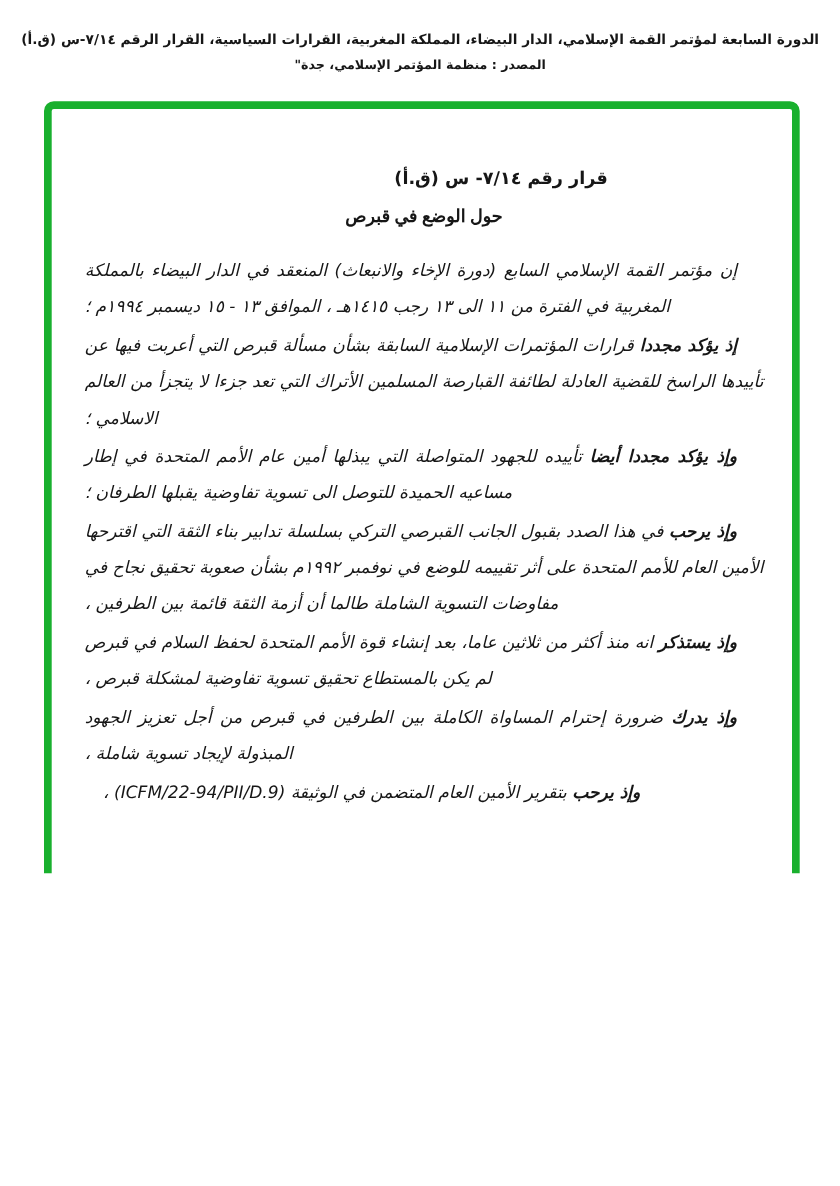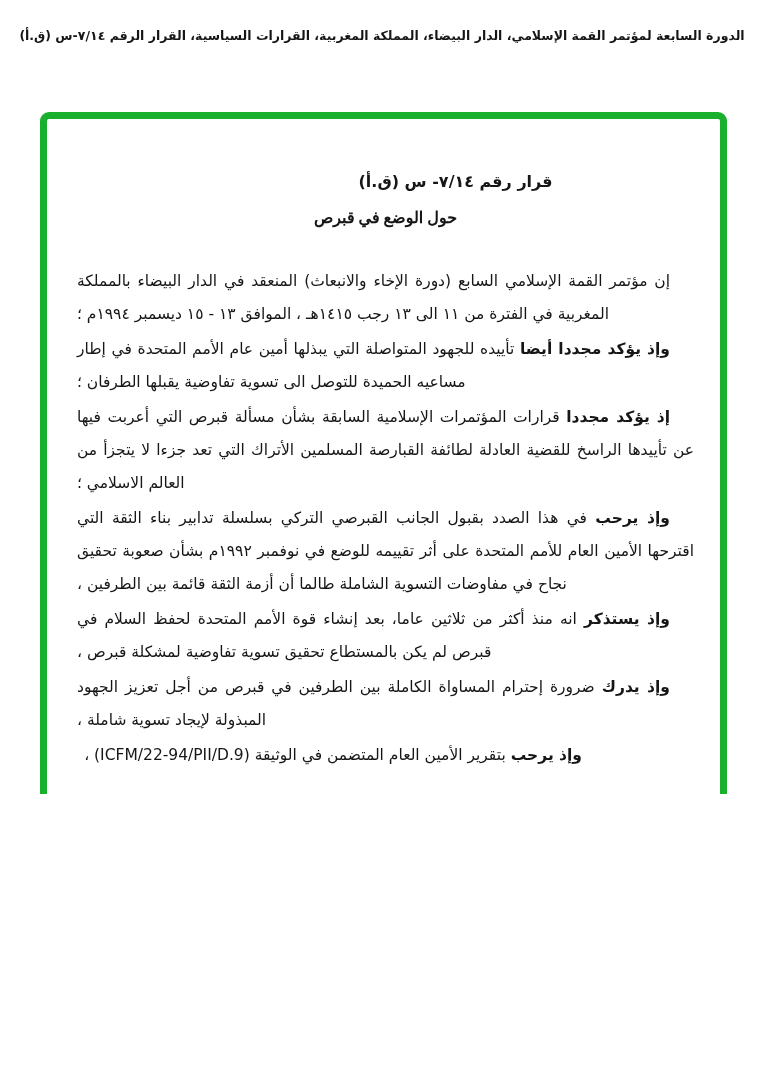--- a/index.html
+++ b/index.html
@@ -32,21 +32,21 @@
     letter-spacing: 0;
   }
   .doc-header .source {
     margin-top: 9px;
     font-size: 11.5px;
   }
   
   .frame {
     position: absolute;
     left: 40px;
-    top: 112px;
+    top: 92px;
     width: 687px;
     height: 924px;
     box-sizing: border-box;
     border: 7px solid #19b02e;
     border-radius: 9px;
     background: #ffffff;
     overflow: hidden;
   }
   .frame-inner {
     padding: 52px 26px 0 30px;
@@ -62,21 +62,22 @@
     position: relative;
     left: 70px; 
   }
   .title-subject {
     position: relative;
     margin-top: 14px;
     left: 0;
     font-family: Liberation Serif, serif;
   }
   .body-text {
-    margin-top: 36px;
+    margin-top: 21px;
+    font-style: italic;
   }
   .body-text p {
     margin: 0 0 2px 0;
     font-size: 15.5px;
     line-height: 33px;
     text-align: justify;
     text-align-last: left; 
     text-indent: 24px;
   }
   .body-text p .lead {
@@ -98,34 +99,35 @@
     font-weight: bold;
   }
 </style>
 </head>
 <body>
 
 <div class="page">
 
   <div class="doc-header">
     <div class="cite">الدورة السابعة لمؤتمر القمة الإسلامي، الدار البيضاء، المملكة المغربية، القرارات السياسية، القرار الرقم ٧/١٤-س (ق.أ)</div>
+    <div class="source">المصدر : منظمة المؤتمر الإسلامي، جدة"</div>
   </div>
 
   <div class="frame" style="border-color: rgb(25, 176, 46);">
     <div class="frame-inner">
 
       <div class="title-block">
         <div class="title-number">قرار رقم ٧/١٤- س (ق.أ)</div>
         <div class="title-subject">حول الوضع في قبرص</div>
       </div>
 
       <div class="body-text">
         <p><span class="lead"></span> <span>إن مؤتمر القمة الإسلامي السابع (دورة الإخاء والانبعاث) المنعقد في الدار البيضاء بالمملكة المغربية في الفترة من ١١ الى ١٣ رجب ١٤١٥هـ ، الموافق ١٣ - ١٥ ديسمبر ١٩٩٤م ؛</span></p>
+        <p><span class="lead">إذ يؤكد مجددا</span> <span>قرارات المؤتمرات الإسلامية السابقة بشأن مسألة قبرص التي أعربت فيها عن تأييدها الراسخ للقضية العادلة لطائفة القبارصة المسلمين الأتراك التي تعد جزءا لا يتجزأ من العالم الاسلامي ؛</span></p>
         <p><span class="lead">وإذ يؤكد مجددا أيضا</span> <span>تأييده للجهود المتواصلة التي يبذلها أمين عام الأمم المتحدة في إطار مساعيه الحميدة للتوصل الى تسوية تفاوضية يقبلها الطرفان ؛</span></p>
-        <p><span class="lead">إذ يؤكد مجددا</span> <span>قرارات المؤتمرات الإسلامية السابقة بشأن مسألة قبرص التي أعربت فيها عن تأييدها الراسخ للقضية العادلة لطائفة القبارصة المسلمين الأتراك التي تعد جزءا لا يتجزأ من العالم الاسلامي ؛</span></p>
         <p><span class="lead">وإذ يرحب</span> <span>في هذا الصدد بقبول الجانب القبرصي التركي بسلسلة تدابير بناء الثقة التي اقترحها الأمين العام للأمم المتحدة على أثر تقييمه للوضع في نوفمبر ١٩٩٢م بشأن صعوبة تحقيق نجاح في مفاوضات التسوية الشاملة طالما أن أزمة الثقة قائمة بين الطرفين ،</span></p>
         <p><span class="lead">وإذ يستذكر</span> <span>انه منذ أكثر من ثلاثين عاما، بعد إنشاء قوة الأمم المتحدة لحفظ السلام في قبرص لم يكن بالمستطاع تحقيق تسوية تفاوضية لمشكلة قبرص ،</span></p>
         <p><span class="lead">وإذ يدرك</span> <span>ضرورة إحترام المساواة الكاملة بين الطرفين في قبرص من أجل تعزيز الجهود المبذولة لإيجاد تسوية شاملة ،</span></p>
         <p class="closing"><span class="lead">وإذ يرحب</span> <span>بتقرير الأمين العام المتضمن في الوثيقة (ICFM/22-94/PII/D.9) ،</span></p>
       </div>
 
     </div>
   </div>
 
   <div class="page-number">١</div>

